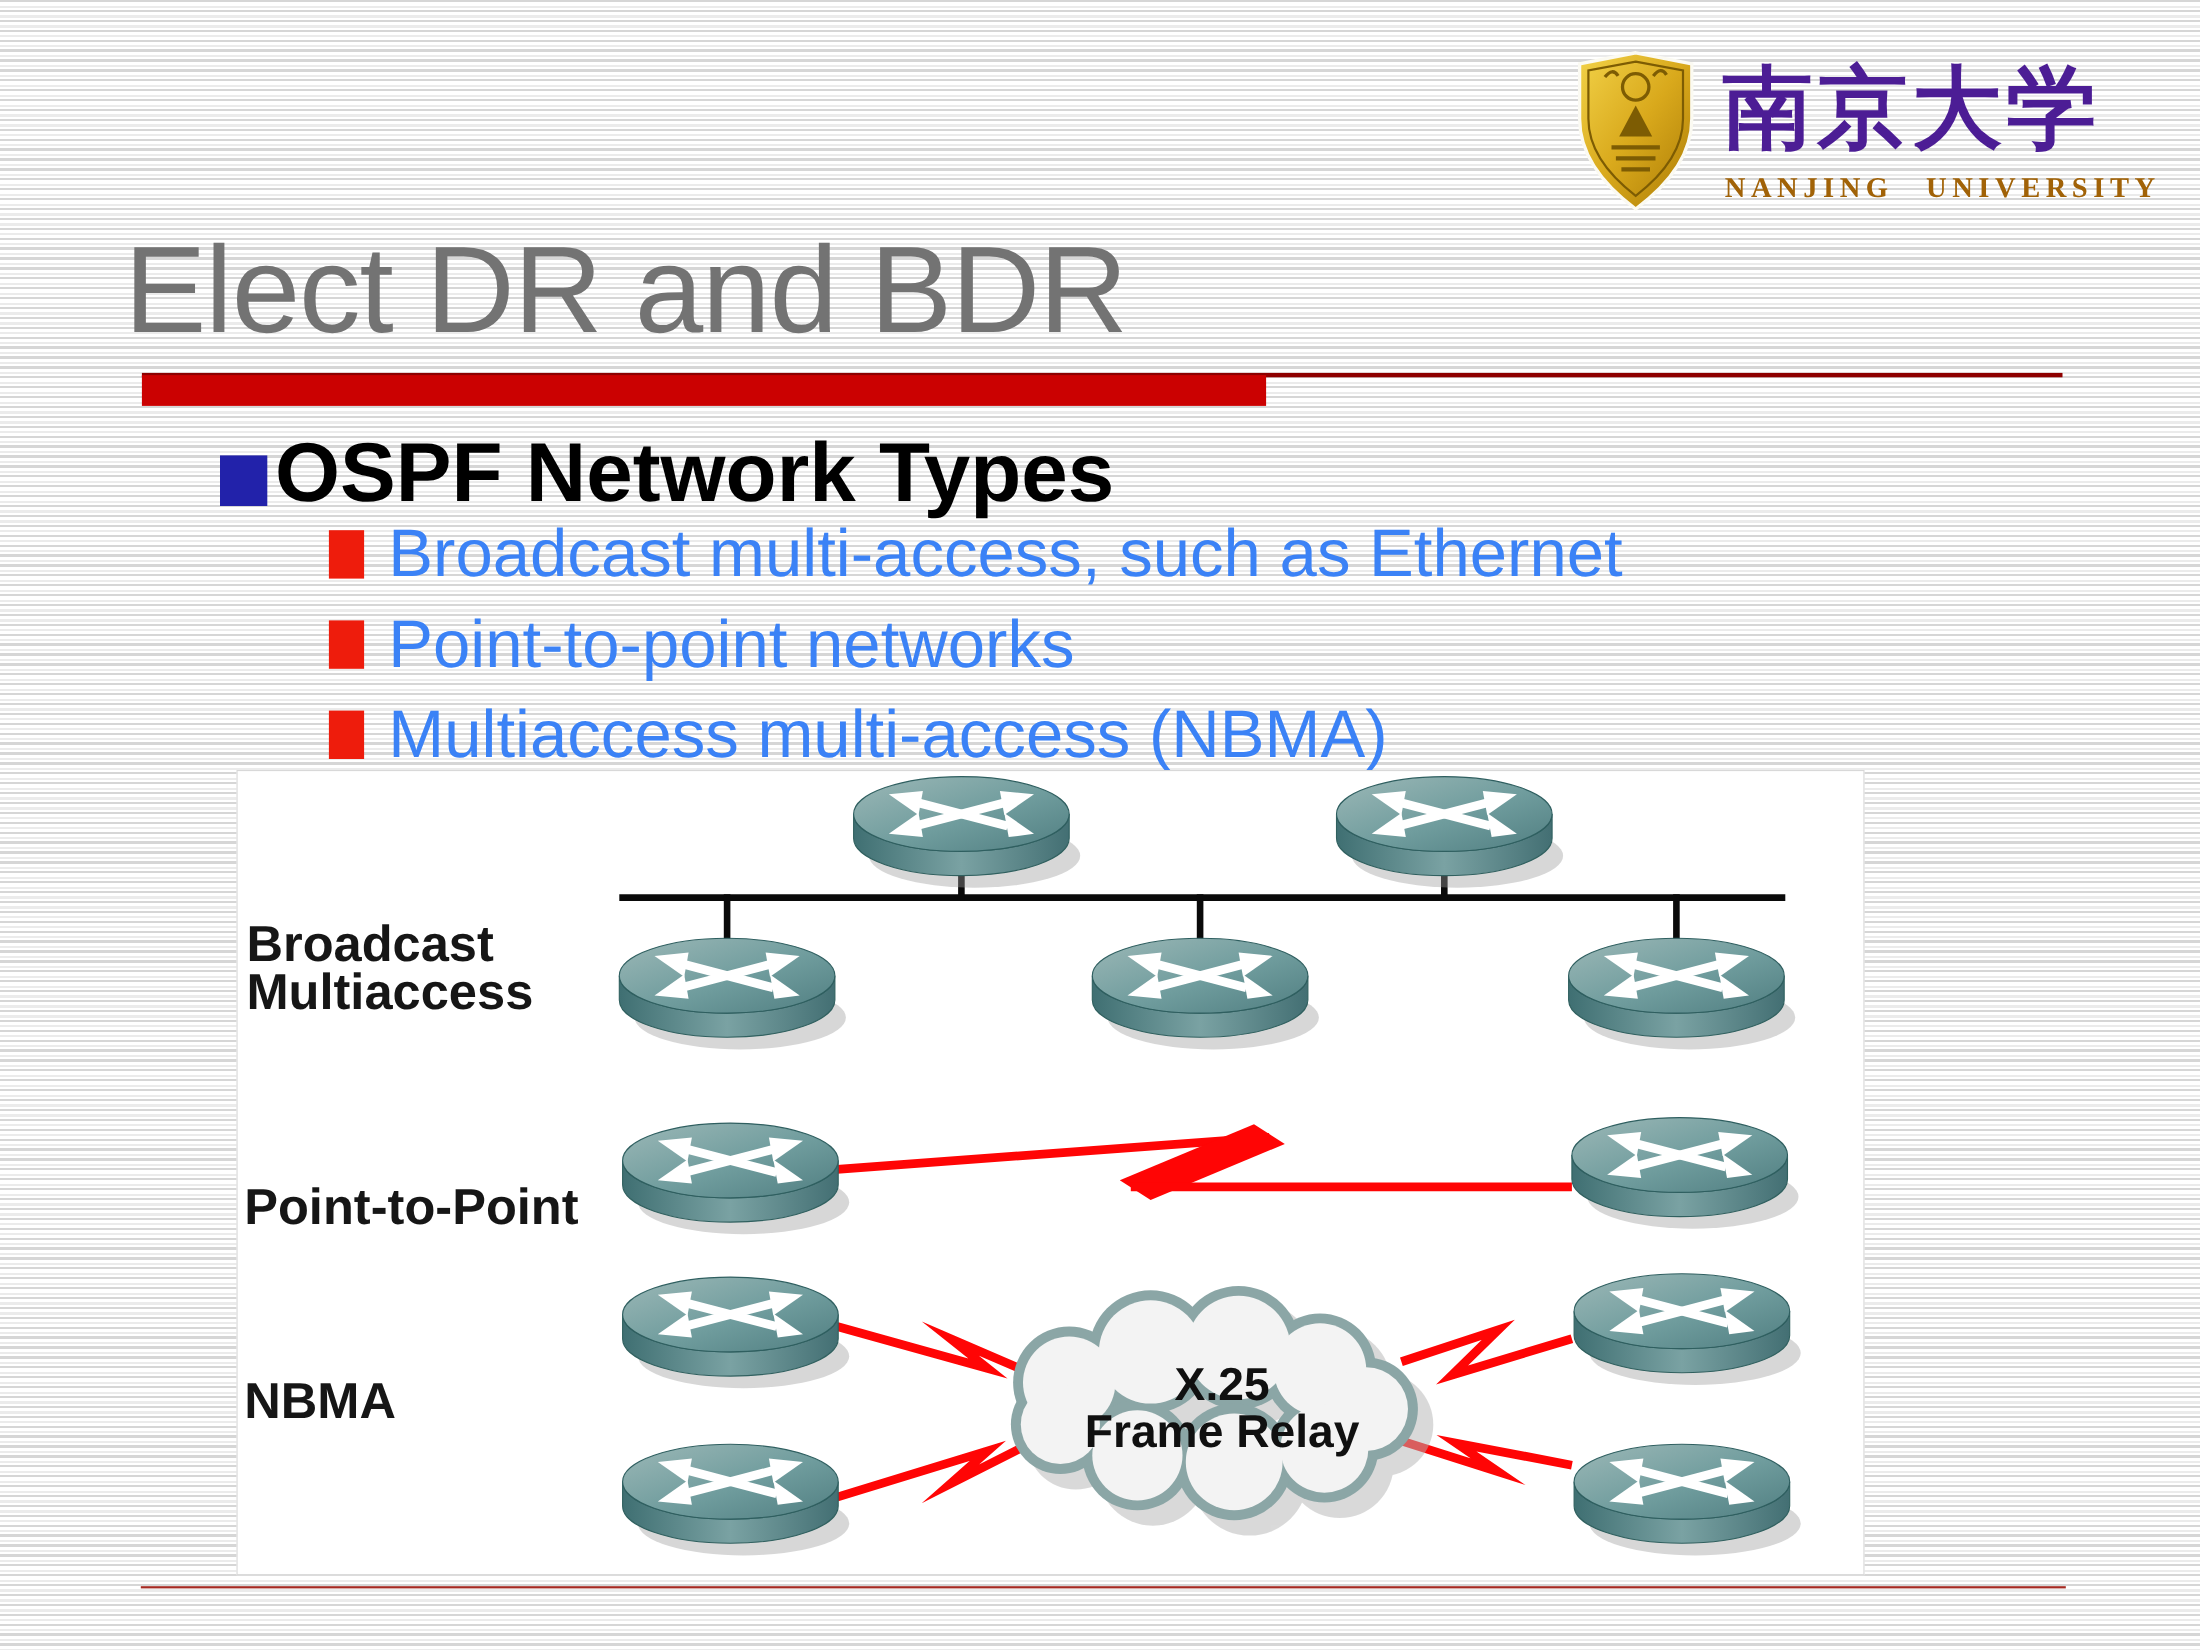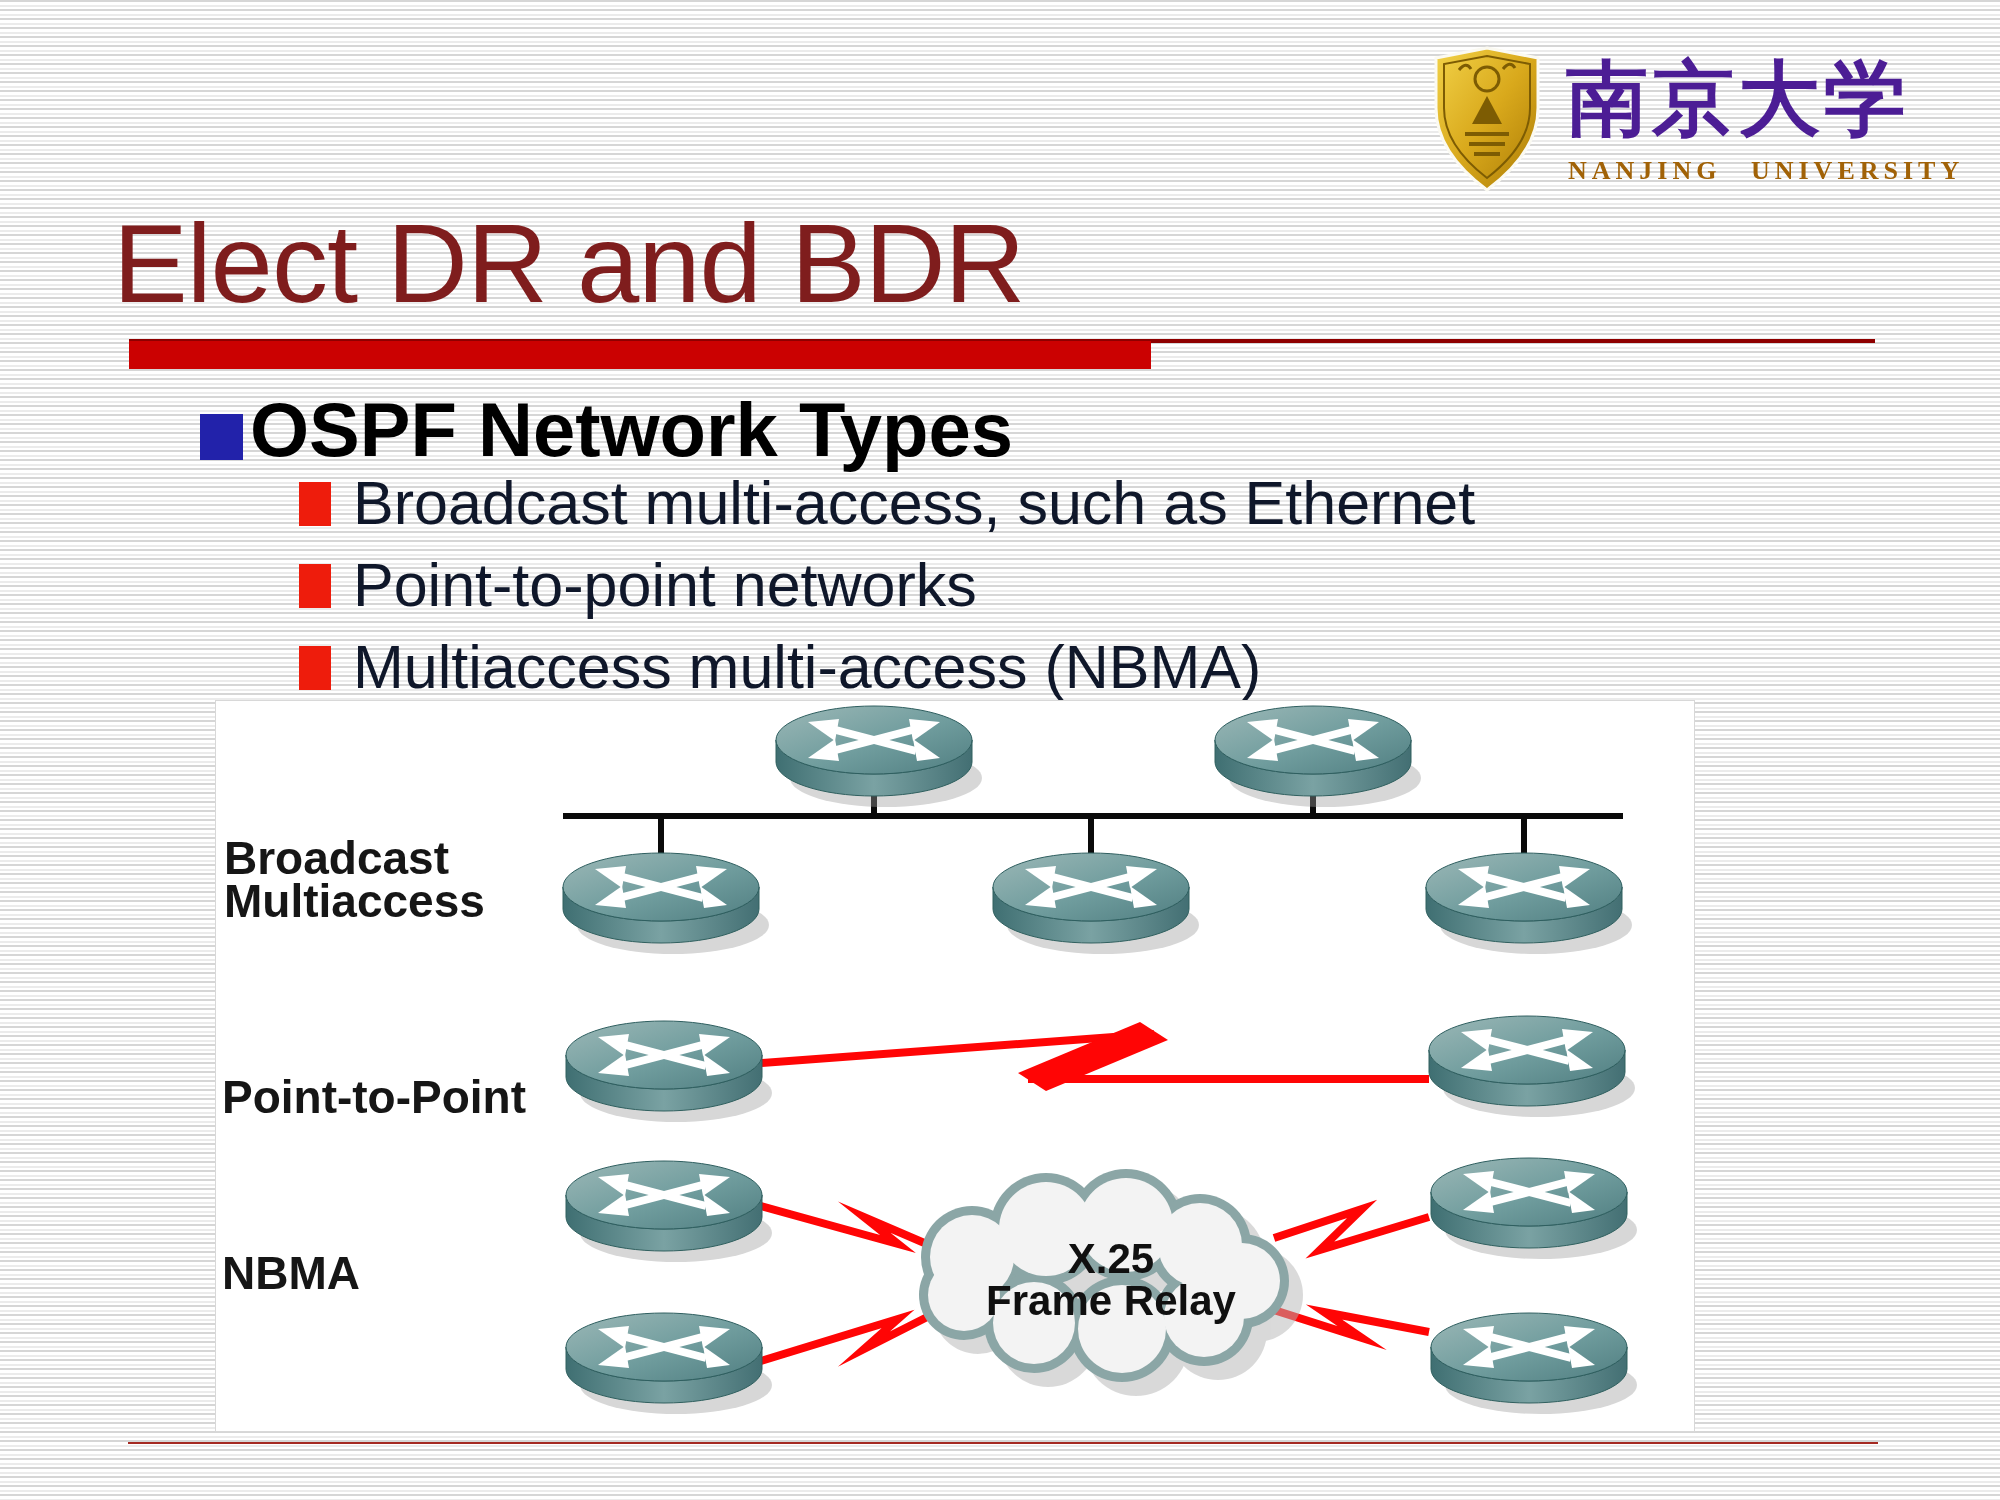--- a/index.html
+++ b/index.html
@@ -23,33 +23,33 @@
     white-space:nowrap;
   }
   .logo-en{
     left:1568px;top:156px;width:360px;
     font-family:"Liberation Serif",serif;font-weight:bold;
     font-size:26px;letter-spacing:5px;word-spacing:18px;color:#a16207;
     white-space:nowrap;
   }
   
   .slide-title{
-    left:113px;top:208px;font-size:112px;line-height:1.0;color:#7f1d1d;
+    left:113px;top:208px;font-size:112px;line-height:1.0;color:#737373;
     white-space:nowrap;letter-spacing:-1px;
   }
   .accent-line{left:129px;top:339px;width:1746px;height:4px;background:#8e0000;}
   .accent-bar{left:129px;top:341px;width:1022px;height:28px;background:#cb0101;}
   
   .heading-row{left:200px;top:392px;display:flex;align-items:center;}
   .sq-blue{width:43px;height:46px;background:#2222aa;margin-top:14px;flex:none;}
   .heading-text{font-size:76px;font-weight:bold;line-height:1.0;color:#000;margin-left:7px;white-space:nowrap;}
   .item-row{left:299px;display:flex;align-items:flex-start;}
   .item-row.i1{top:468px;} .item-row.i2{top:550px;} .item-row.i3{top:632px;}
   .sq-red{width:32px;height:44px;background:#ee1c0c;margin-top:14px;flex:none;}
-  .item-text{font-size:61px;line-height:1.15;color:#0f172a;margin-left:22px;white-space:nowrap;}
+  .item-text{font-size:61px;line-height:1.15;color:#3b82f6;margin-left:22px;white-space:nowrap;}
   
   .diagram-panel{
     left:215px;top:700px;width:1480px;height:732px;
     background:#ffffff;border:1px solid #d8d8d8;box-sizing:border-box;
   }
   .diagram-panel svg{display:block;}
   .dlabel{font-family:"Liberation Sans",sans-serif;font-weight:bold;font-size:46px;fill:#161616;}
   .cloudtxt{font-family:"Liberation Sans",sans-serif;font-weight:bold;font-size:42px;fill:#101010;}
   
   .bottom-rule{left:128px;top:1442px;width:1750px;height:2px;background:#a52a22;}

